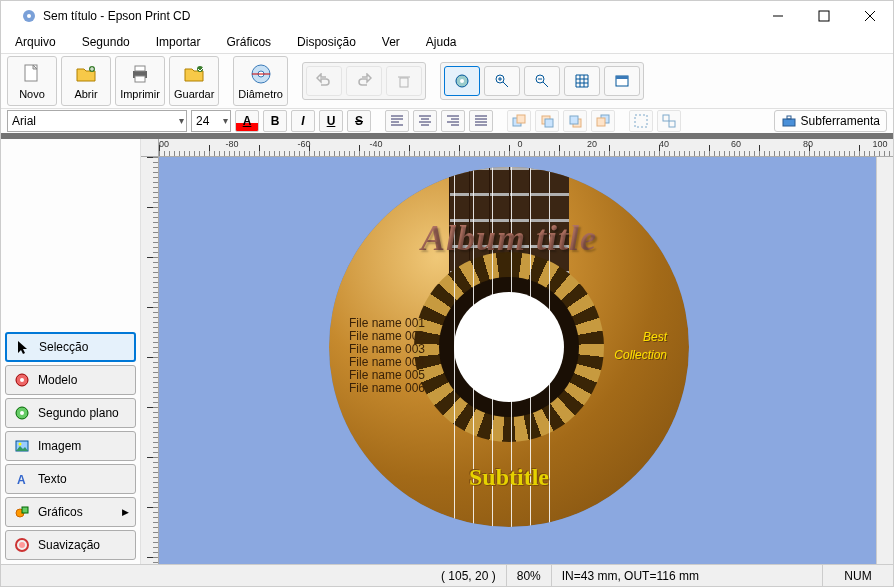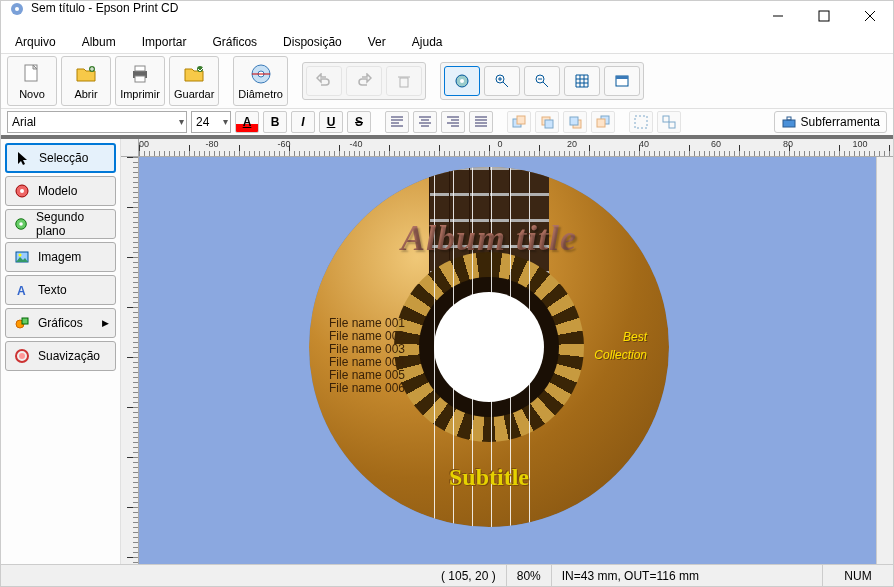--- a/index.html
+++ b/index.html
@@ -1,39 +1,39 @@
 <!DOCTYPE html>
 <html><head>
 <meta charset="utf-8">
 <style>
 * { box-sizing: border-box; margin: 0; padding: 0; font-family: "Segoe UI", Tahoma, sans-serif; font-size: 12px; }
 body { background: #fff; width: 894px; height: 587px; overflow: hidden; border: 1px solid #ccc; display:flex; flex-direction:column; }
-.titlebar { height: 30px; display:flex; align-items:flex-start; padding: 0 0 0 8px; }
+.titlebar { height: 30px; display:flex; align-items:center; padding: 0 0 0 20px; }
 .titlebar .icon { width:16px; height:16px; margin-right:6px; }
 .titlebar .title { flex:1; font-size:12px; }
 .winbtns { display:flex; height:100%; }
 .winbtn { width:46px; display:flex; align-items:center; justify-content:center; }
 .menubar { height:22px; display:flex; align-items:center; padding: 0 6px; gap: 10px; }
 .menuitem { padding: 2px 8px; }
 .toolbar1 { height: 56px; display:flex; align-items:center; padding: 2px 6px; gap: 4px; border-top:1px solid #e0e0e0; border-bottom:1px solid #e0e0e0; background:#fdfdfd;}
 .bigbtn { width:50px; height:50px; display:flex; flex-direction:column; align-items:center; justify-content:center; border:1px solid #ccc; border-radius:3px; background:#f9f9f9; gap:2px;}
 .bigbtn.labeled { width:auto; min-width:50px; padding:0 4px;}
 .bigbtn .lbl { font-size:11px; }
 .sep { width:6px; }
 .iconbtn { width:36px; height:30px; border:1px solid #ccc; border-radius:3px; background:#f9f9f9; display:flex; align-items:center; justify-content:center; }
 .iconrow { display:flex; gap:4px; border:1px solid #ccc; padding:3px; border-radius:3px; background:#f5f5f5;}
-.toolbar2 { height: 30px; display:flex; align-items:center; padding: 2px 6px; gap:4px; border-bottom:4px solid #737373; background:#fdfdfd;}
+.toolbar2 { height: 30px; display:flex; align-items:center; padding: 2px 6px; gap:4px; border-bottom:6px solid #737373; background:#fdfdfd;}
 .fontname { width:180px; height:22px; border:1px solid #aaa; background:#fff; padding:0 18px 0 4px; position:relative; display:flex; align-items:center;}
 .fontsize { width:40px; height:22px; border:1px solid #aaa; background:#fff; padding:0 14px 0 4px; position:relative; display:flex; align-items:center;}
 .dd-arrow { position:absolute; right:2px; top:4px; font-size:10px; color:#555;}
 .tb2btn { width:24px; height:22px; border:1px solid #ccc; border-radius:2px; background:#f9f9f9; display:flex; align-items:center; justify-content:center; font-weight:bold;}
 .tb2btn.color { background: linear-gradient(#f9f9f9 60%, red 60%);}
 .subferr { margin-left:auto; display:flex; align-items:center; gap:4px; padding:2px 6px; border:1px solid #ccc; border-radius:3px;}
 .maincontent { flex:1; display:flex; overflow:hidden;}
-.leftpanel { width:120px; background:#fdfdfd; border-right:1px solid #e0e0e0; padding:4px; display:flex; flex-direction:column; gap:3px; }
+.leftpanel { width:140px; background:#fdfdfd; border-right:1px solid #e0e0e0; padding:4px; display:flex; flex-direction:column; gap:3px;justify-content:flex-end; }
 .toolbtn { height:30px; border:1px solid #adadad; border-radius:3px; background:#f0f0f0; display:flex; align-items:center; padding:0 8px; gap:8px; position:relative;}
 .toolbtn.selected { border:2px solid #0078d7; background:#e5f1fb;}
 .toolbtn .arrow { position:absolute; right:6px; font-size:9px;}
 .canvasarea { flex:1; display:flex; flex-direction:column; }
 .rulerrow { display:flex; height:18px; }
 .rulercorner { width:18px; background:#f0f0f0; border-right:1px solid #aaa; border-bottom:1px solid #aaa;}
 .ruler-h { flex:1; background:#f0f0f0; border-bottom:1px solid #aaa; position:relative; overflow:hidden; font-size:9px; color:#333;}
 .ruler-h .ticks { position:absolute; left:0; top:0; height:100%; width:2000px; background: repeating-linear-gradient(to right, #888 0, #888 1px, transparent 1px, transparent 5px), repeating-linear-gradient(to right, #333 0, #333 1px, transparent 1px, transparent 50px); background-position: 0 12px, 0 6px; background-size: 5px 6px, 50px 12px; background-repeat: repeat-x;}
 .ruler-h .labels { position:absolute; left:-10px; top:0; display:flex; }
 .ruler-h .labels span { display:inline-block; width:50px; text-align:center; font-size:9px; writing-mode:horizontal-tb; transform:translateX(-25px);}
@@ -84,21 +84,21 @@
         <svg class="ic" viewBox="0 0 16 16">
           <line x1="3" y1="3" x2="13" y2="13" stroke="#000"></line>
           <line x1="13" y1="3" x2="3" y2="13" stroke="#000"></line>
         </svg>
       </div>
   </div>
 </div>
 
 <div class="menubar">
   <div class="menuitem">Arquivo</div>
-  <div class="menuitem">Album</div>
+  <div class="menuitem">Segundo</div>
   <div class="menuitem">Importar</div>
   <div class="menuitem">Gráficos</div>
   <div class="menuitem">Disposição</div>
   <div class="menuitem">Ver</div>
   <div class="menuitem">Ajuda</div>
 </div>
 
 <div class="toolbar1">
   <div class="bigbtn labeled">
     <svg class="ic24" viewBox="0 0 24 24">

